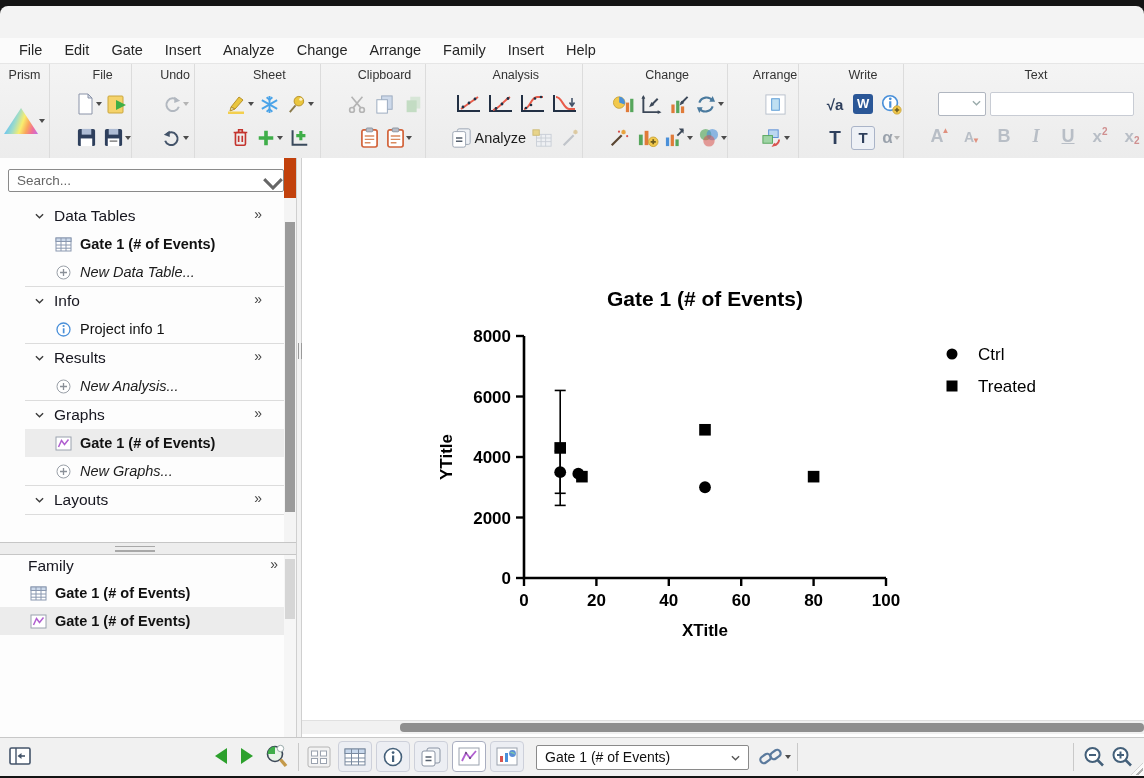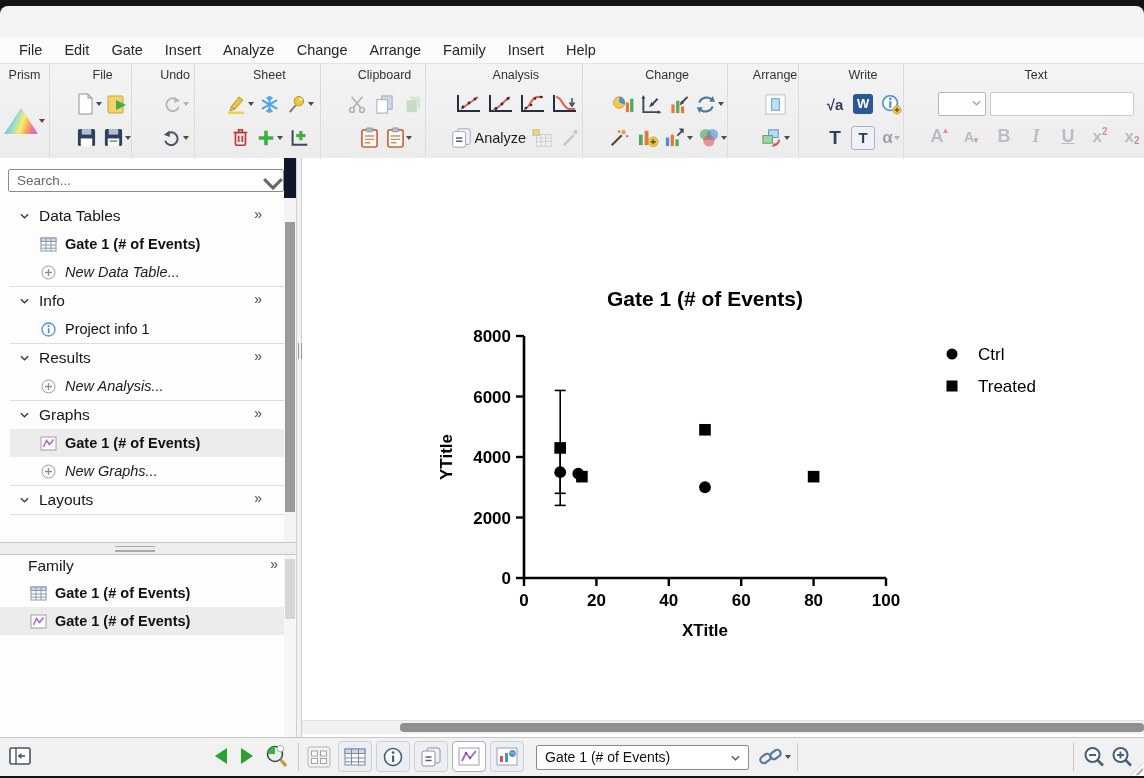--- a/index.html
+++ b/index.html
@@ -25,26 +25,26 @@
   .car.dis{border-top-color:#b4b4b4;}
   svg{display:block;}
   .tGlyph{font-weight:bold;color:#2e3f5c;}
   .gGlyph{color:#b8bec6;font-weight:bold;}
   .wordbox{width:20px;height:20px;background:#2b5797;border-radius:3px;color:#fff;font-weight:bold;font-size:13px;text-align:center;line-height:20px;}
   .tbox{width:24px;height:24px;background:#eef1f6;border:1px solid #aab4c8;border-radius:3px;text-align:center;line-height:22px;font-weight:bold;font-size:15px;color:#2e3f5c;box-sizing:border-box;}
   .fontcombo{width:46px;height:22px;background:#fff;border:1px solid #b0b6c0;border-radius:2px;position:relative;}
   .fontcombo .chev{position:absolute;right:4px;top:7px;}
   .textentry{height:22px;background:#fff;border:1px solid #c8ccd4;border-radius:2px;flex:1;}
   
-  .main{position:absolute;top:152px;bottom:38px;left:0;right:0;background:#0f172a;}
+  .main{position:absolute;top:152px;bottom:38px;left:0;right:0;background:#c2410c;}
   .sidebar{position:absolute;left:0;top:0;bottom:0;width:284px;background:#fdfdfd;}
   .search{position:absolute;left:8px;top:11px;width:276px;height:23px;box-sizing:border-box;border:1px solid #8a8a8a;border-radius:2px;background:#fff;font-size:13.5px;color:#333;padding:0 22px 0 8px;font-family:"Liberation Sans",sans-serif;}
   .search::placeholder{color:#666;}
   .searchchev{position:absolute;left:262px;top:19px;}
-  .sbsections{position:absolute;left:1px;top:44px;right:0;padding-left:9px;}
+  .sbsections{position:absolute;left:16px;top:44px;right:0;padding-left:9px;}
   .sbhead{height:28px;display:flex;align-items:center;position:relative;}
   .sbhead .chev{margin-left:10px;}
   .sbhead .lbl{margin-left:10px;font-size:15.5px;color:#16161f;}
   .sbhead .gg{position:absolute;right:22px;top:4px;color:#444;font-size:14px;}
   .sbitem{height:28px;display:flex;align-items:center;position:relative;}
   .sbitem .ic{margin-left:30px;width:17px;display:flex;justify-content:center;}
   .sbitem .lbl{margin-left:8px;font-size:14.5px;color:#111;}
   .sbitem.bold .lbl{font-weight:bold;}
   .sbitem.italic .lbl{font-style:italic;color:#1c1c1c;}
   .sbitem.sel{background:#ececec;}

